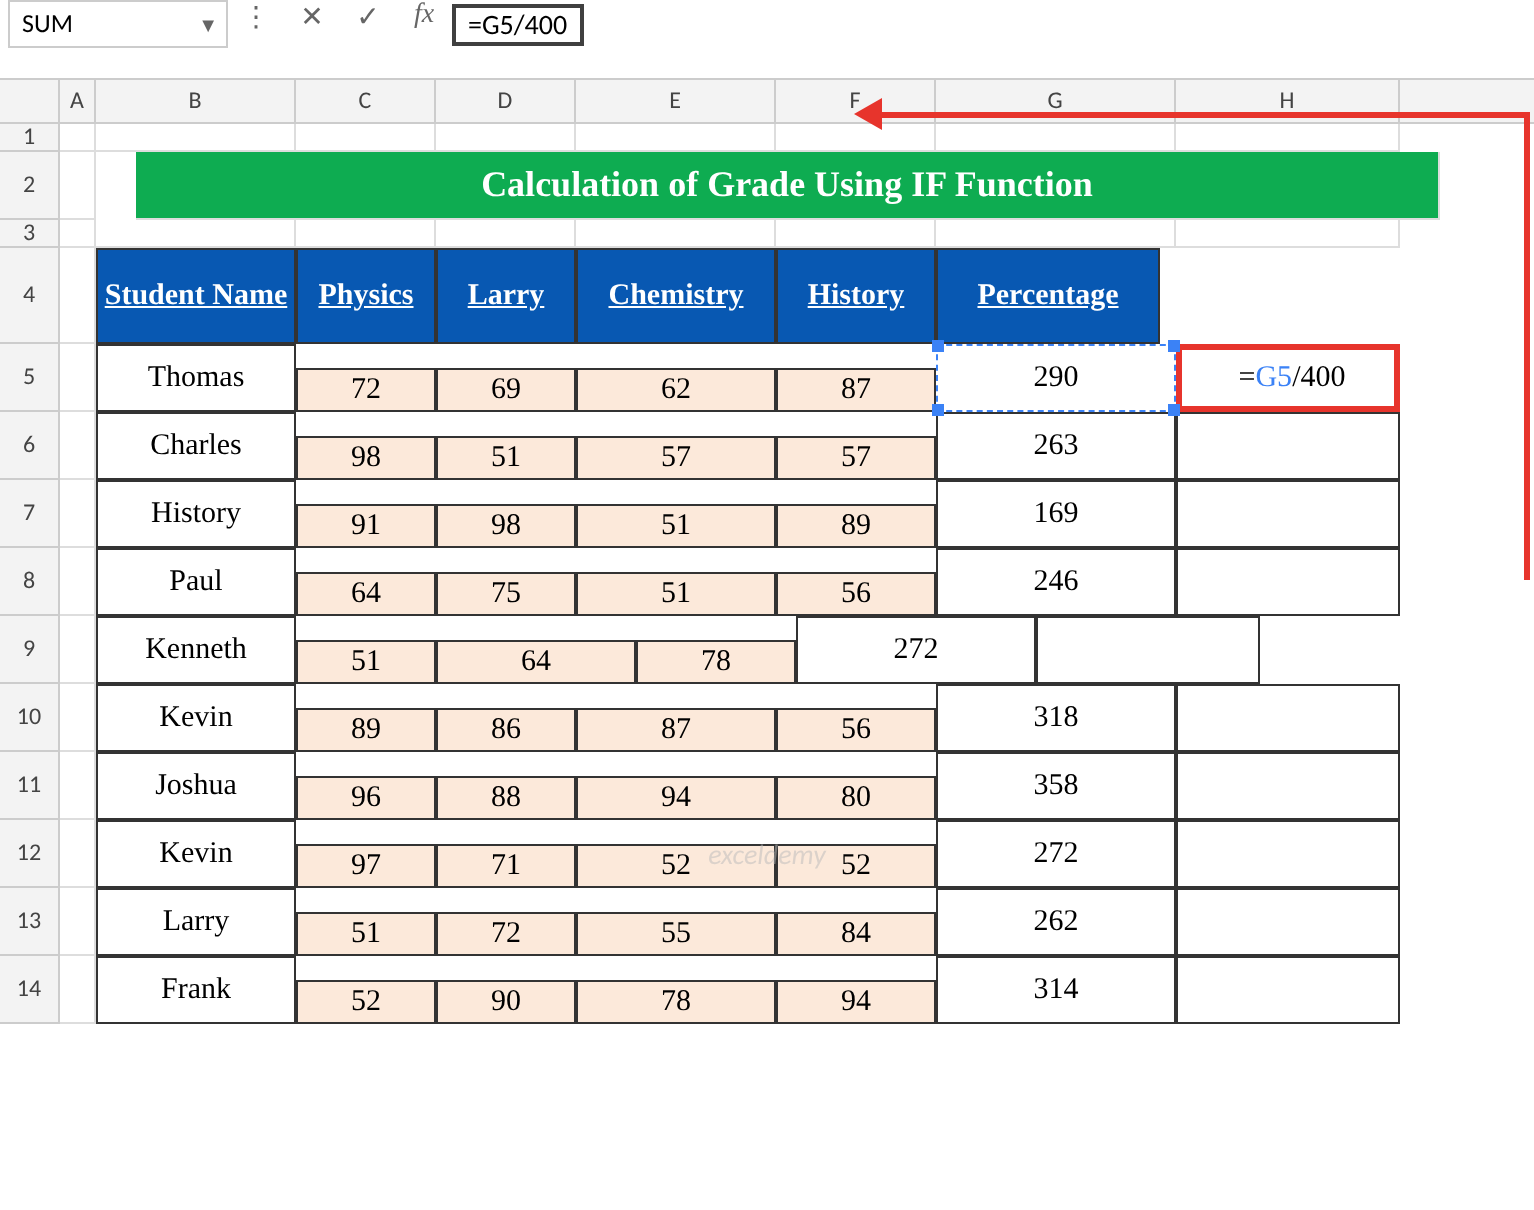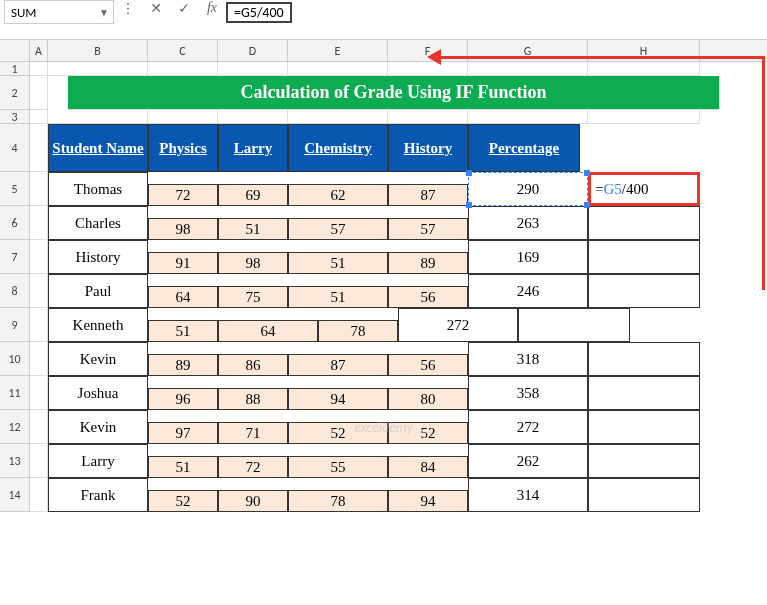--- a/index.html
+++ b/index.html
@@ -29,21 +29,21 @@
   .white { background: #fff; }
   
   .ref-cell { border: 1.5px dashed #3b82f6; position: relative; }
   .ref-cell::before, .ref-cell::after { content: ''; position: absolute; width: 6px; height: 6px; background: #3b82f6; }
   .ref-cell::before { top: -3px; left: -3px; }
   .ref-cell::after { bottom: -3px; right: -3px; }
   .ref-dot-tr, .ref-dot-bl { position: absolute; width: 6px; height: 6px; background: #3b82f6; }
   .ref-dot-tr { top: -3px; right: -3px; }
   .ref-dot-bl { bottom: -3px; left: -3px; }
   
-  .active-cell { border: 3px solid #e7342c !important; justify-content: flex-start; padding-left: 4px; }
+  .active-cell { border: 3px solid #e7342c !important; justify-content: center; padding-left: 4px; }
   .blue-ref { color: #3b82f6; }
   
   .arrow-line { position: absolute; pointer-events: none; }
   .arrow-v { right: 2px; top: 16px; width: 3px; height: 234px; background: #e7342c; }
   .arrow-h { right: 2px; top: 16px; height: 3px; width: 326px; background: #e7342c; }
   .arrow-head { position: absolute; left: -12px; top: -7px; width: 0; height: 0; border-top: 8px solid transparent; border-bottom: 8px solid transparent; border-right: 14px solid #e7342c; }
   
   .watermark { position: absolute; left: 50%; top: 420px; transform: translateX(-50%); color: #bbb; font-size: 14px; font-style: italic; opacity: 0.5; text-align: right; line-height: 1.1; }
   
   .c-corner { width: 30px; }

